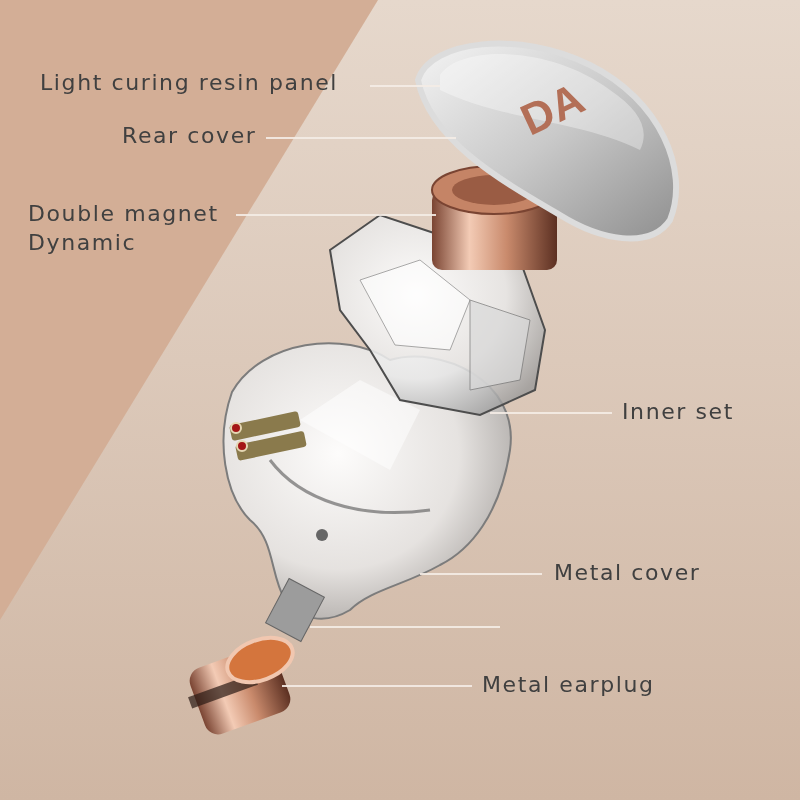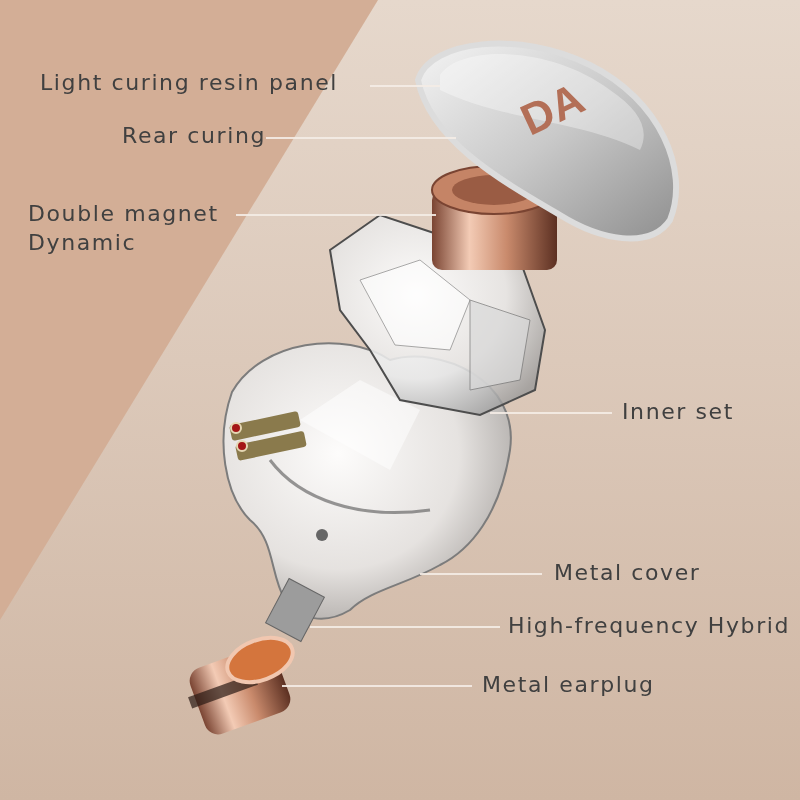--- a/index.html
+++ b/index.html
@@ -81,23 +81,22 @@
 
 <div class="line" style="left:370px;top:85px;width:70px;"></div>
 <div class="line" style="left:266px;top:137px;width:190px;"></div>
 <div class="line" style="left:236px;top:214px;width:200px;"></div>
 <div class="line" style="left:490px;top:412px;width:122px;"></div>
 <div class="line" style="left:420px;top:573px;width:122px;"></div>
 <div class="line" style="left:310px;top:626px;width:190px;"></div>
 <div class="line" style="left:282px;top:685px;width:190px;"></div>
 
 <div class="label" style="left:40px;top:68px;">Light curing resin panel</div>
-<div class="label" style="left:122px;top:121px;">Rear curing</div>
+<div class="label" style="left:122px;top:121px;">Rear cover</div>
 <div class="label" style="left:28px;top:199px;">
   <div>Double magnet</div>
   <div>Dynamic</div>
 </div>
 <div class="label" style="left:622px;top:397px;text-align:center;">Inner set</div>
 <div class="label" style="left:554px;top:558px;">Metal cover</div>
 <div class="label" style="left:508px;top:611px;">
-  <div>High-frequency Hybrid</div>
 </div>
 <div class="label" style="left:482px;top:670px;">Metal earplug</div>
 
 </body></html>

